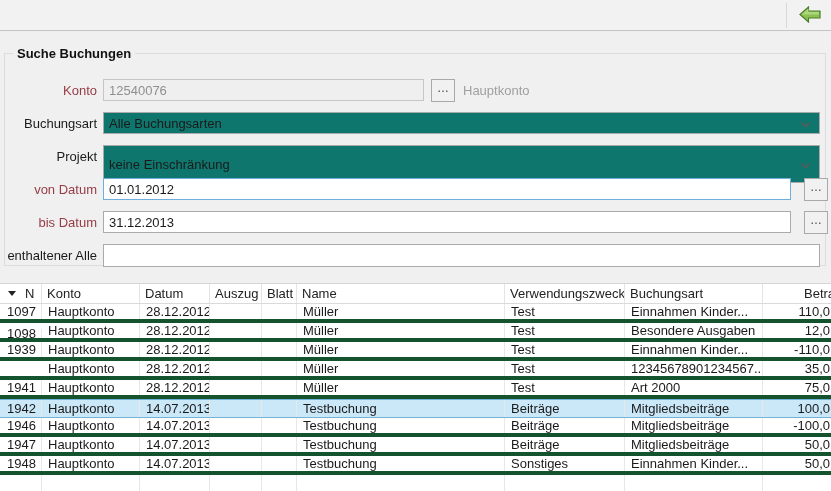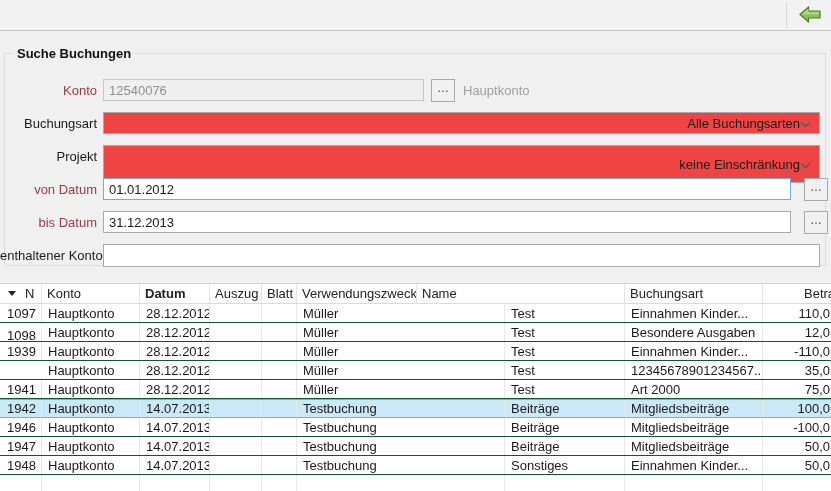--- a/index.html
+++ b/index.html
@@ -19,37 +19,37 @@
                   border:1px solid #dcdcdc;background:#f0f0f0;margin:0;padding:0;box-sizing:border-box;}
   fieldset.search legend{font-weight:bold;margin-left:8px;padding:0 4px;font-size:13px;color:#111;}
 
   .flabel{position:absolute;left:0;width:97px;text-align:right;white-space:nowrap;}
   .flabel.red{color:#963c46;}
   .ctl{position:absolute;box-sizing:border-box;border:1px solid #abaaaa;background:#ffffff;
        font-family:"Liberation Sans",sans-serif;font-size:13px;color:#1a1a1a;padding:1px 5px;}
   input.ctl{outline:none;}
   input.ctl:disabled,.ctl.disabled{background:#efefef;color:#8f8f8f;border-color:#c6c6c6;}
   .ctl.focused{border-color:#70aede;}
-  .combo{display:flex;align-items:center;justify-content:flex-end;background:#ef4444;cursor:default;}
+  .combo{display:flex;align-items:center;justify-content:space-between;background:#0f766e;cursor:default;}
   .combo .chev{margin-right:3px;flex:0 0 auto;}
   .browse{position:absolute;box-sizing:border-box;width:24px;height:23px;background:#f1f1f1;
           border:1px solid #a9a9a9;color:#444;font-size:12px;line-height:17px;text-align:center;cursor:pointer;}
   .suffix{position:absolute;color:#9f9f9f;white-space:nowrap;}
 
   
   .table{position:absolute;left:0;top:283px;width:831px;height:208px;background:#fff;
          border-top:1px solid #d6d6d6;box-sizing:border-box;display:flex;flex-direction:column;}
   .thead{display:flex;height:20px;flex:0 0 20px;border-bottom:1px solid #dadada;box-sizing:border-box;}
   .th{display:flex;align-items:center;padding:0 5px;border-right:1px solid #e4e4e4;
       box-sizing:border-box;overflow:hidden;white-space:nowrap;color:#222;}
   .th:last-child{border-right:none;}
   .th.betr{padding:0 0 0 41px;}
   .sort-caret{width:0;height:0;border-left:4px solid transparent;border-right:4px solid transparent;
               border-top:5px solid #222;margin:0 9px 0 3px;flex:0 0 auto;}
-  .tr{display:flex;height:19px;flex:0 0 19px;border-bottom:1px solid #14532d;box-sizing:border-box;}
+  .tr{display:flex;height:19px;flex:0 0 19px;border-bottom:4px solid #14532d;box-sizing:border-box;}
   .td{display:flex;align-items:center;padding:0 6px;border-right:1px solid #e8e8e8;
       box-sizing:border-box;overflow:hidden;white-space:nowrap;}
   .td:last-child{border-right:none;}
   .td.num{justify-content:flex-end;padding:0 5px 0 1px;}
   .td.betr{justify-content:flex-end;padding:0 1px 0 1px;}
   .tr.selected{background:#cbe8f8;border-top:1px solid #74b2d8;border-bottom:1px solid #74b2d8;}
   .tr-fill{display:flex;flex:1 1 auto;}
   .tr-fill .td{height:100%;}
 </style>
 </head>
@@ -99,46 +99,46 @@
   </div>
 
   <div class="flabel red" style="top:182px;">von Datum</div>
   <input class="ctl focused" style="left: 103px; top: 178px; width: 688px; height: 22px;" value="01.01.2012">
   <div class="browse" style="left:804px;top:178px;">…</div>
 
   <div class="flabel red" style="top:215px;">bis Datum</div>
   <input class="ctl" style="left: 103px; top: 211px; width: 688px; height: 22px;" value="31.12.2013">
   <div class="browse" style="left:804px;top:211px;">…</div>
 
-  <div class="flabel" style="top:248px;">enthaltener Konto</div>
+  <div class="flabel" style="top:248px;">enthaltener Alle</div>
   <input class="ctl" style="left: 103px; top: 244px; width: 717px; height: 23px;" value="">
 
   <div class="table">
     <div class="thead">
         <div class="th" style="width: 42px;">
           <span class="sort-caret"></span>
           <span>N</span>
         </div>
         <div class="th" style="width: 98px;">
           <span>Konto</span>
         </div>
-        <div class="th" style="width: 70px; font-weight: bold;">
+        <div class="th" style="width: 70px;">
           <span>Datum</span>
         </div>
         <div class="th" style="width: 52px;">
           <span>Auszug</span>
         </div>
         <div class="th" style="width: 35px;">
           <span>Blatt</span>
         </div>
+        <div class="th" style="width: 208px;">
+          <span>Name</span>
+        </div>
         <div class="th" style="width: 120px;">
           <span>Verwendungszweck</span>
-        </div>
-        <div class="th" style="width: 208px;">
-          <span>Name</span>
         </div>
         <div class="th" style="width: 138px;">
           <span>Buchungsart</span>
         </div>
         <div class="th betr" style="width: 68px;">
           <span>Betrag</span>
         </div>
       </div>
     <div style="display:flex;flex-direction:column;flex:1 1 auto;">
         <div class="tr">

